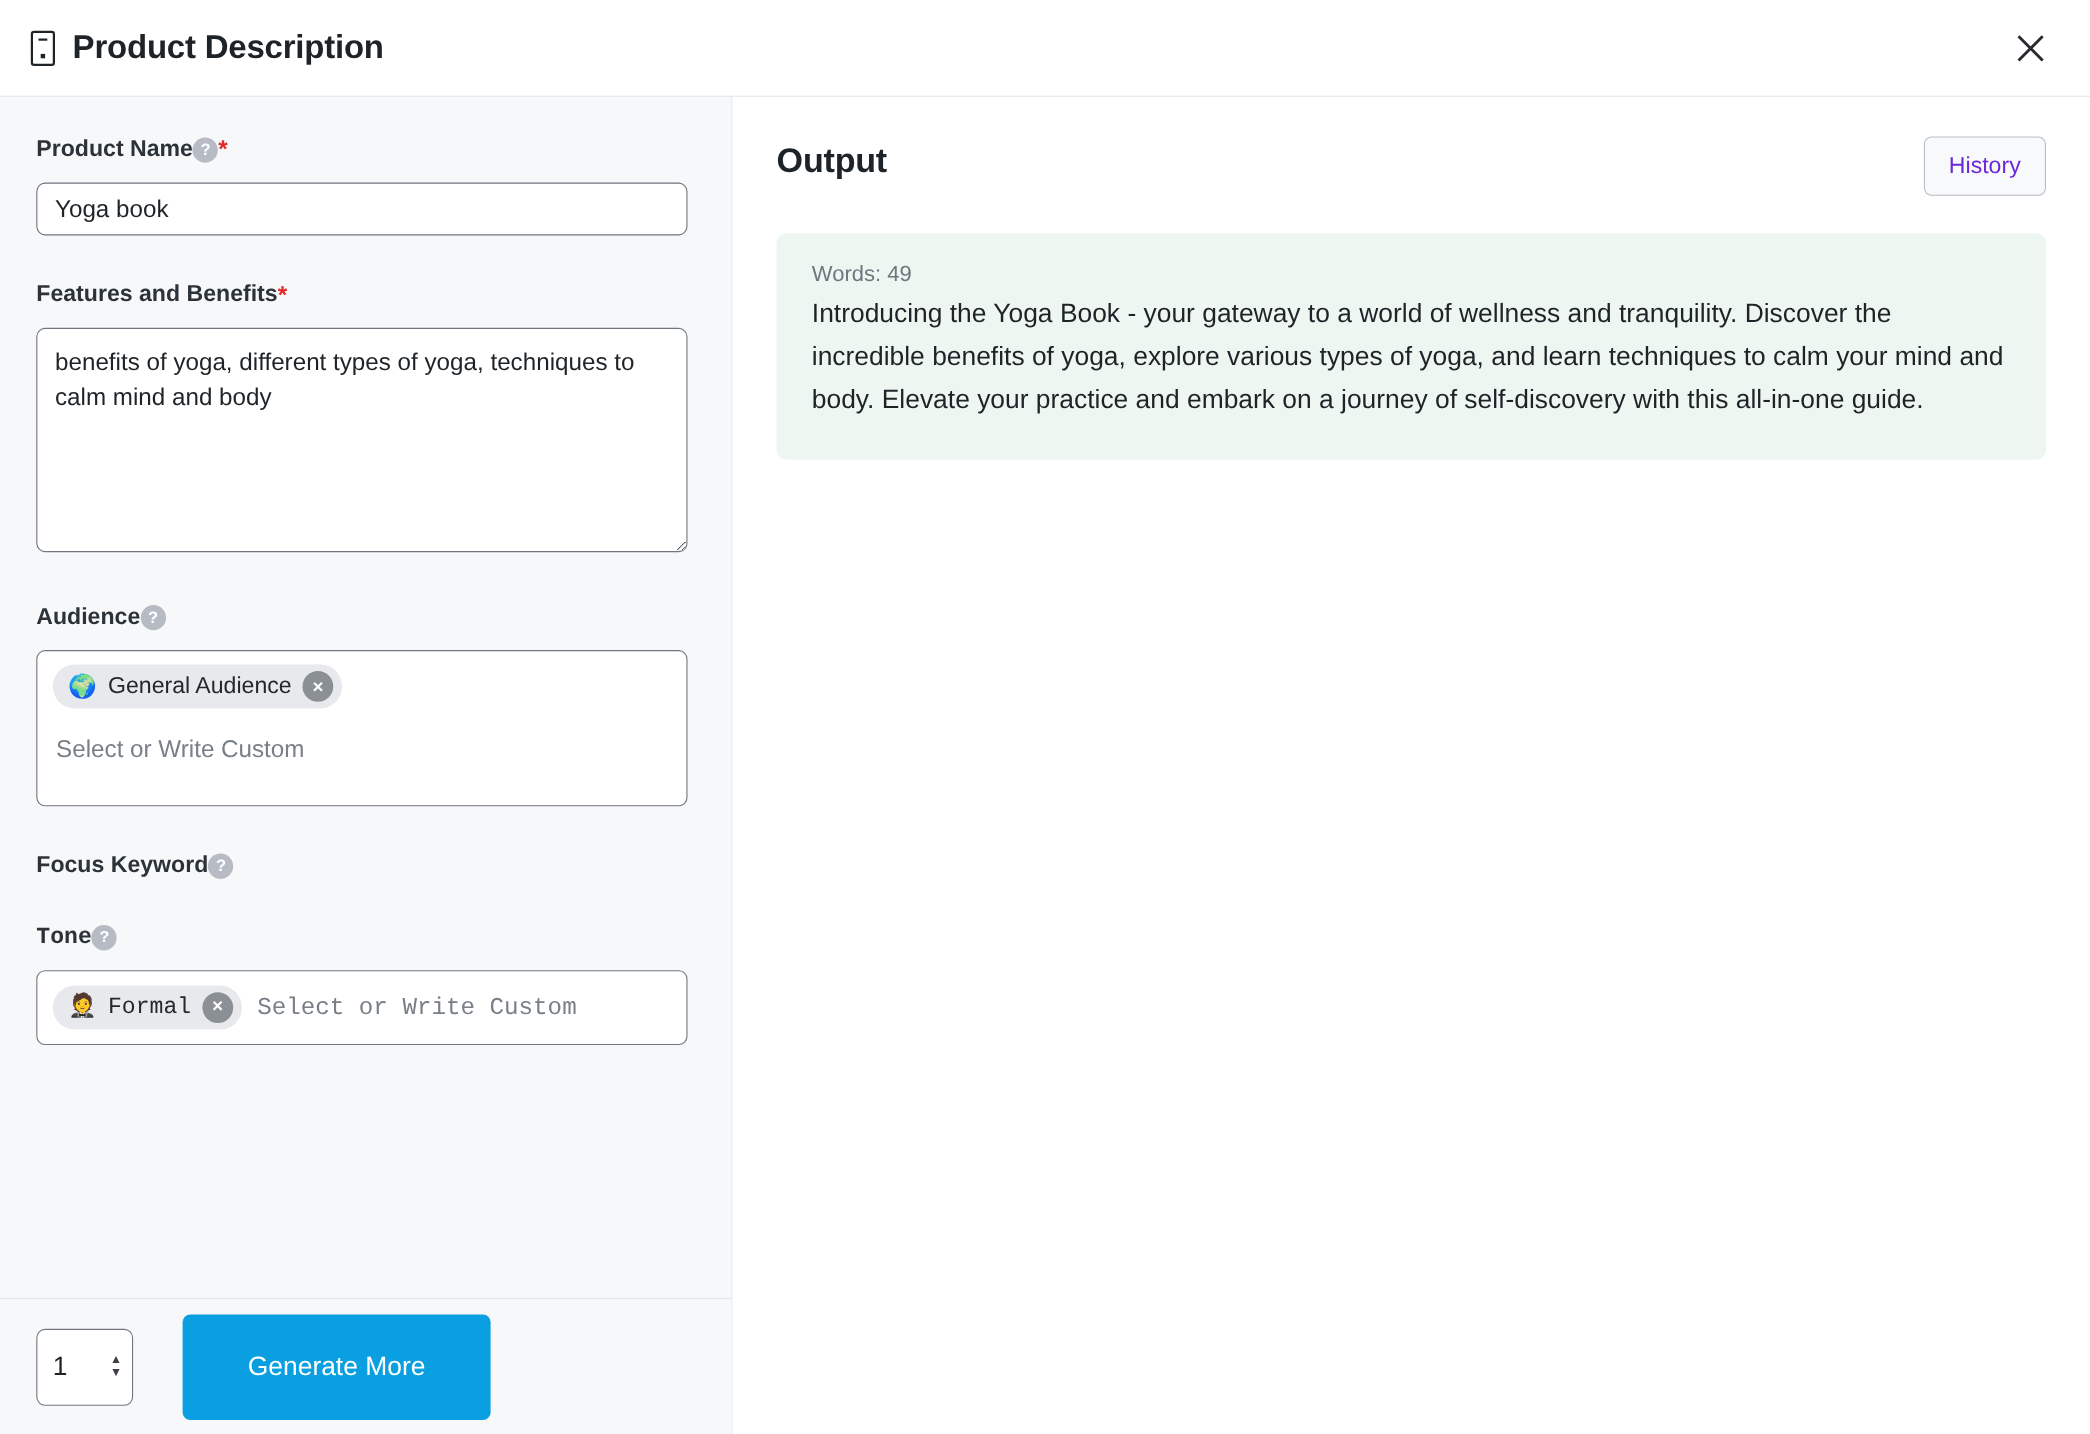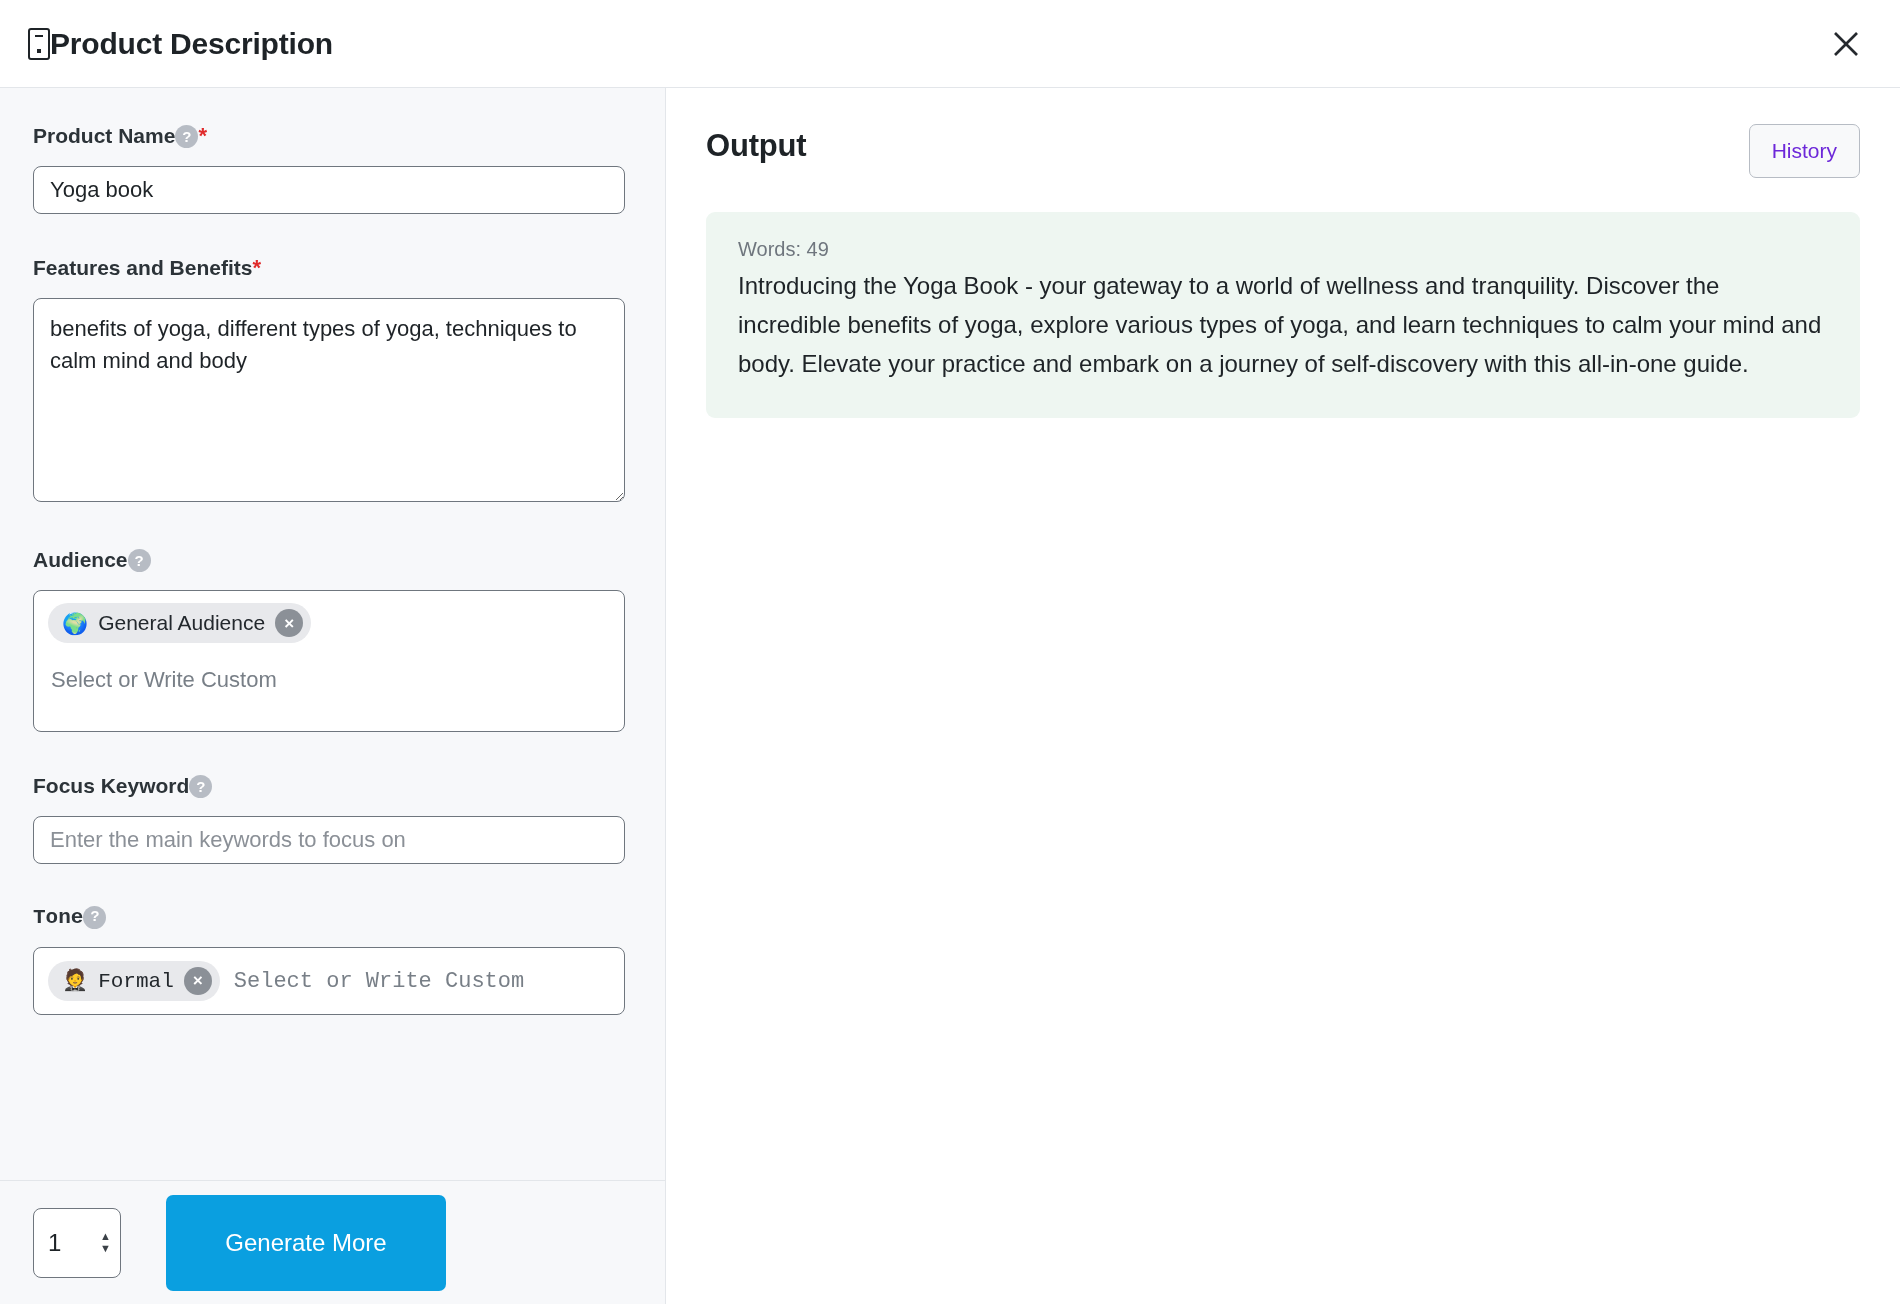--- a/index.html
+++ b/index.html
@@ -27,20 +27,21 @@
     background: #ffffff;
     border-bottom: 1px solid #e3e6ea;
     display: flex;
     align-items: center;
     padding: 0 34px 0 28px;
     position: relative;
   }
   .header-left {
     display: flex;
     align-items: center;
+    gap: 16px;
   }
   .doc-icon {
     width: 22px;
     height: 32px;
     border: 2.5px solid #1e2327;
     border-radius: 3px;
     position: relative;
     flex: 0 0 auto;
   }
   .doc-icon::before {
@@ -370,21 +371,20 @@
             </div>
             <div class="ms-placeholder below">Select or Write Custom</div>
           </div>
         </div>
 
         <div class="field">
           <div class="field-label">
             <span>Focus Keyword</span>
             <span class="help-icon">?</span>
           </div>
-          <input class="text-input" type="text" placeholder="Enter the main keywords to focus on" style="">
         </div>
 
         <div class="field tight">
           <div class="field-label">
             <span>Tone</span>
             <span class="help-icon">?</span>
           </div>
           <div class="multiselect inline">
             <span class="chip">
               <span class="chip-emoji">🤵</span>

